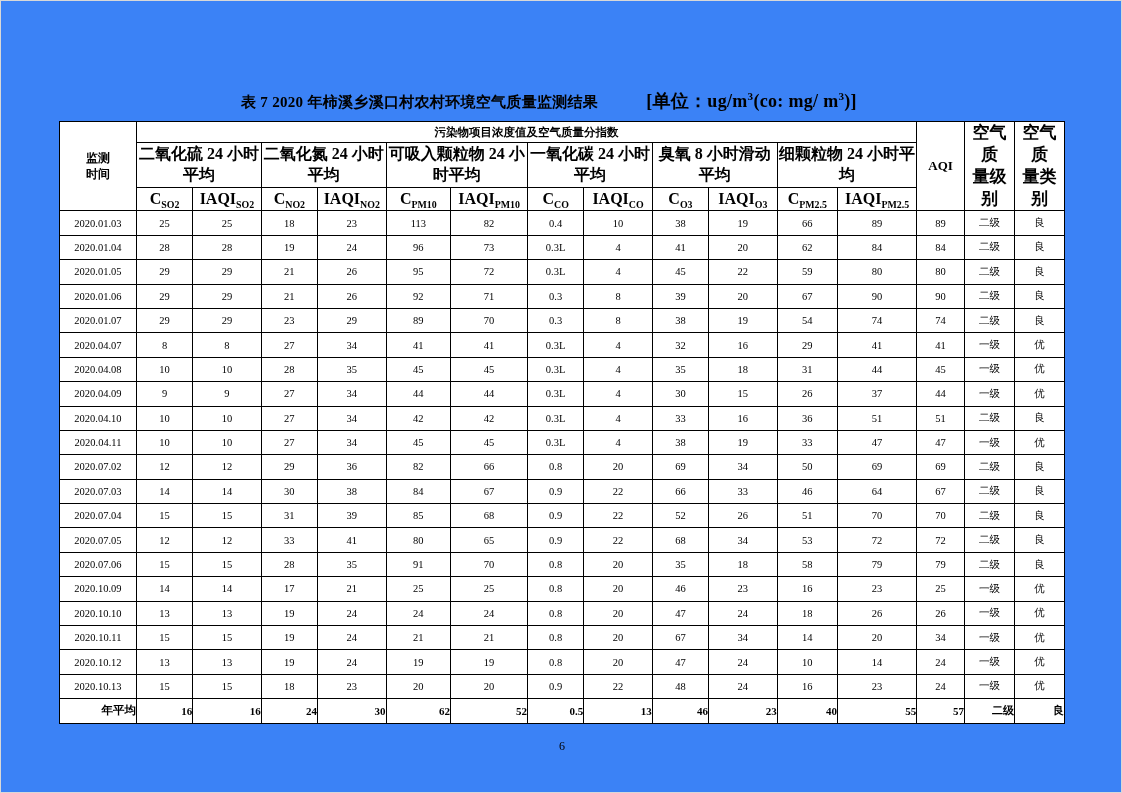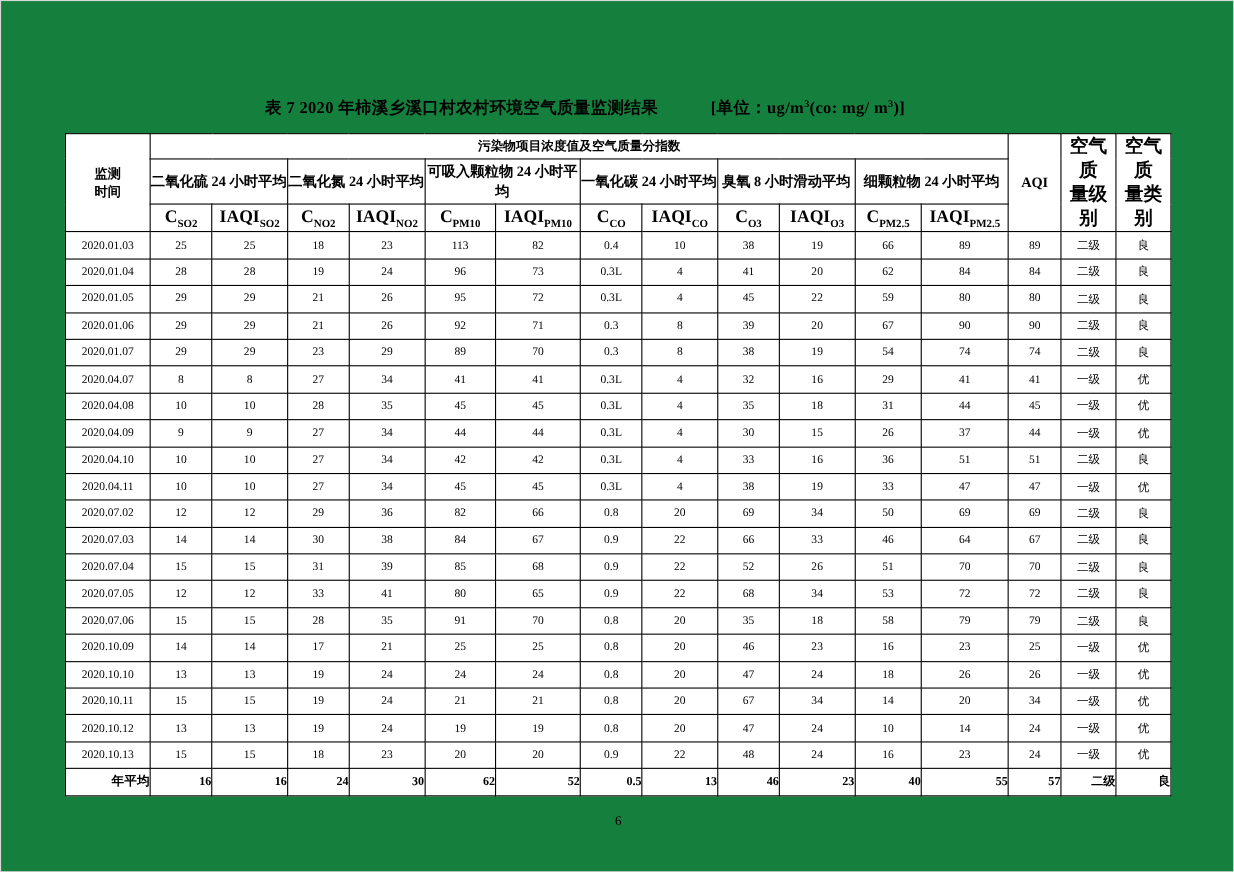--- a/index.html
+++ b/index.html
@@ -15,42 +15,42 @@
     position: relative;
     overflow: hidden;
   }
   .page {
     position: absolute;
     left: 0; top: 0;
     width: 1122px;
     height: 793px;
     box-sizing: border-box;
     border: 1px solid #d8d8d8;
-    background: #15803d;
+    background: #3b82f6;
   }
   .title-row {
     position: absolute;
     left: 60px;
     top: 88px;
     width: 1000px;
     display: flex;
     align-items: baseline;
     justify-content: flex-start;
     font-weight: bold;
     font-size: 15px;
     letter-spacing: 0.3px;
   }
   .title-main {
     white-space: nowrap;
     padding-left: 180px;
   }
   .title-unit {
     white-space: nowrap;
     padding-left: 48px;
-    font-size: 15px;
+    font-size: 18px;
   }
   sup, sub {
     font-size: 0.62em;
     line-height: 0;
   }
   table.aq {
     position: absolute;
     left: 58px;
     top: 120px;
     width: 1006px;
@@ -69,21 +69,21 @@
   table.aq thead th {
     font-weight: bold;
   }
   .hdr-group {
     height: 20px;
     font-size: 11.5px;
     font-weight: bold;
   }
   .hdr-sub {
     height: 22px;
-    font-size: 13px;
+    font-size: 16px;
     font-weight: bold;
   }
   .hdr-sym {
     height: 22px;
     font-size: 16px;
     font-weight: bold;
   }
   .time-head {
     font-size: 12px;
     font-weight: bold;

